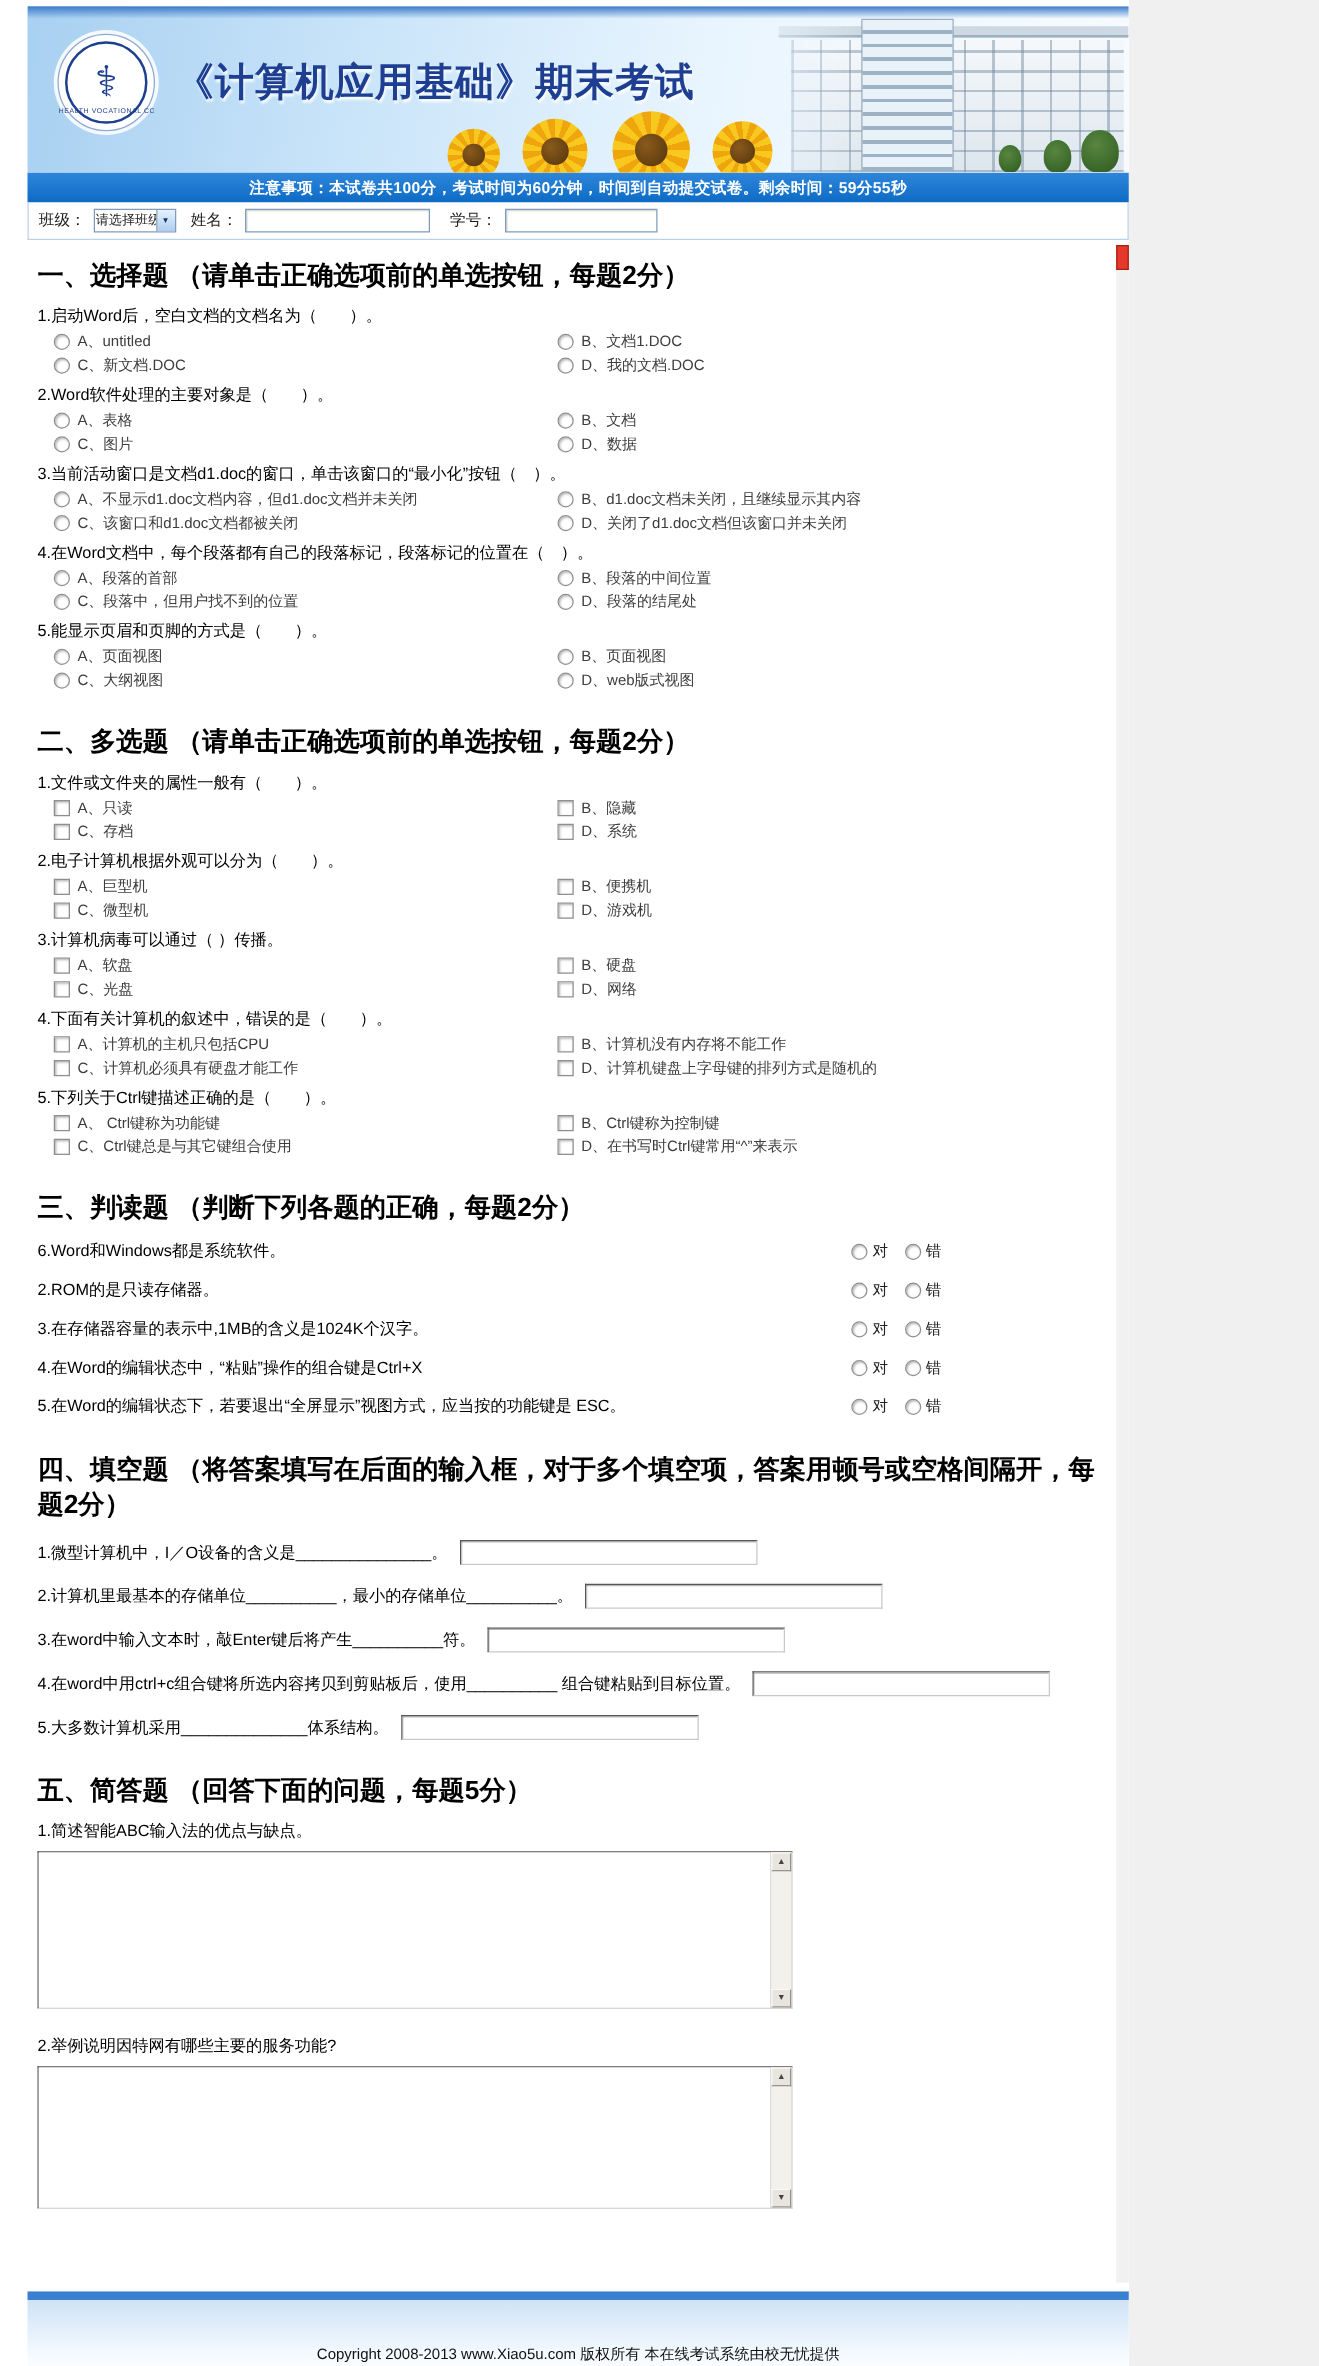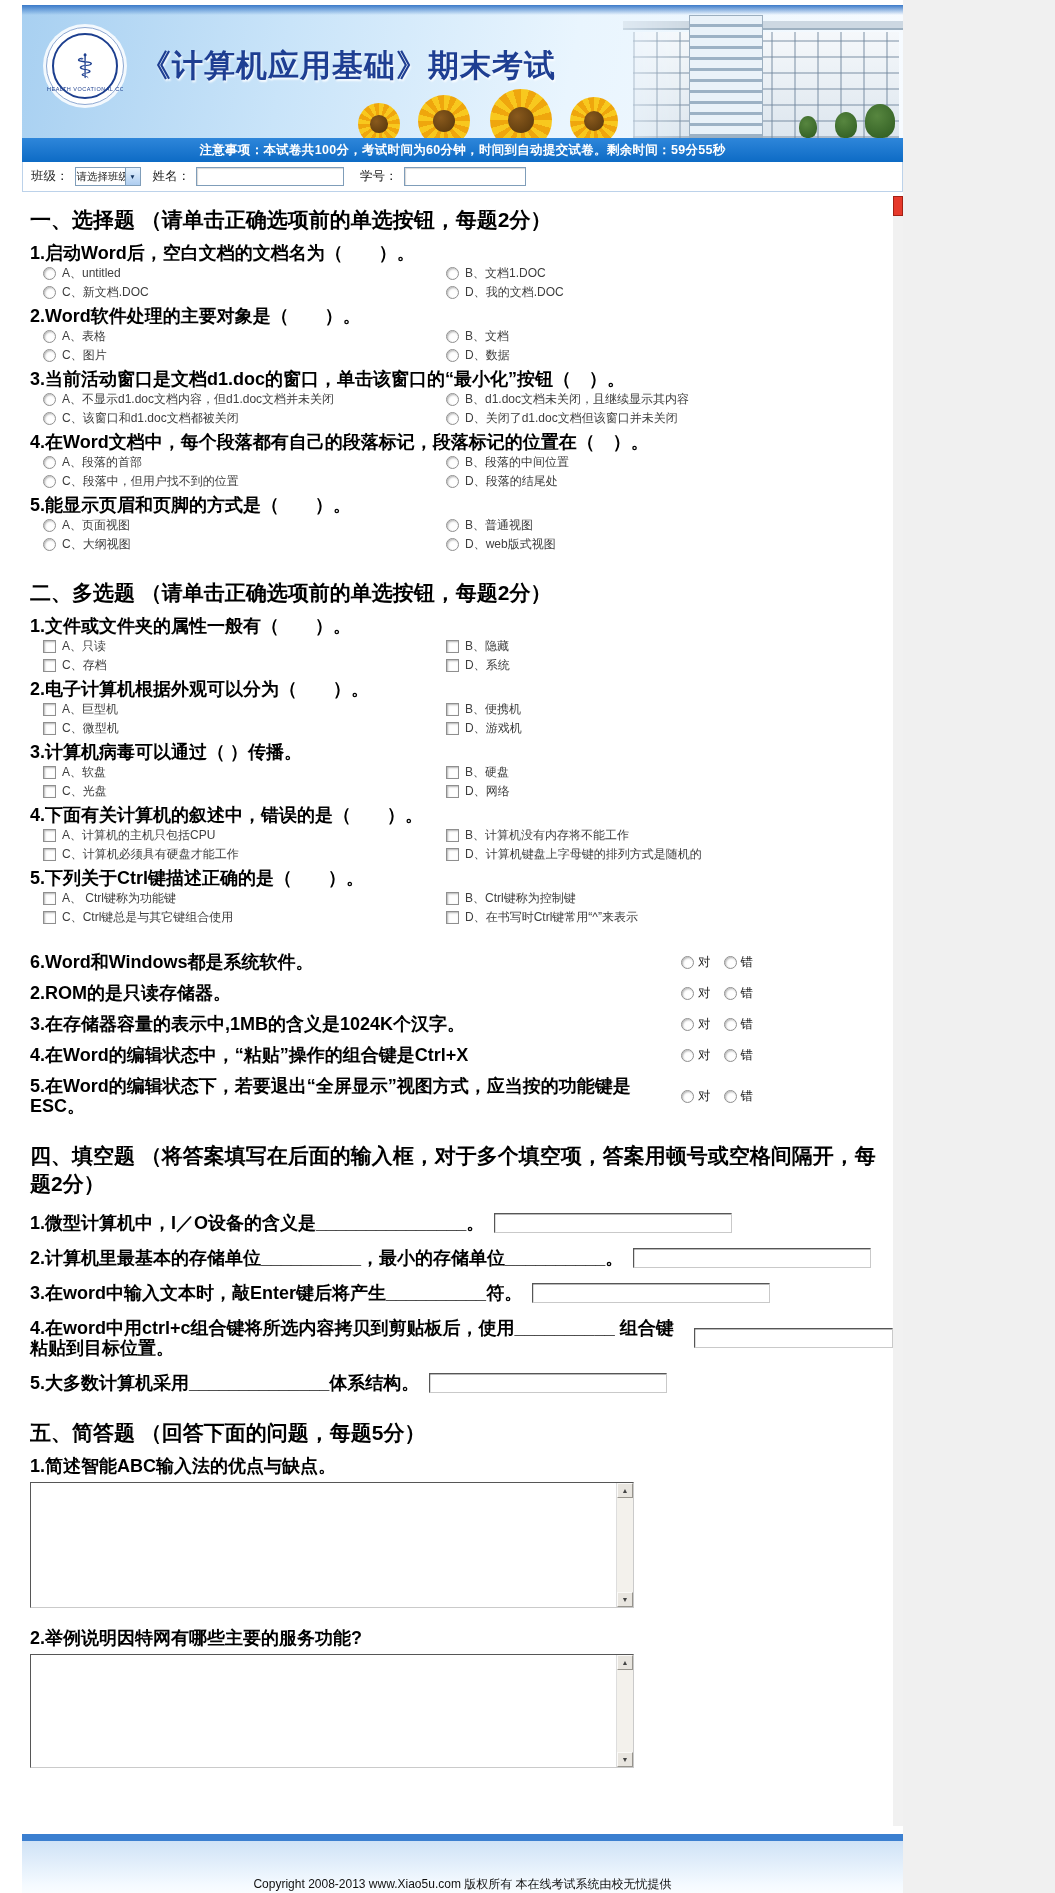--- a/index.html
+++ b/index.html
@@ -61,21 +61,21 @@
     font-size:12px; padding:0 3px; outline:none; }
   .form-input.name { width:148px; margin-right:10px; }
   .form-input.sid  { width:122px; }
 
   
   .main { position:relative; padding:10px 10px 46px 8px; background:#fff; }
   .exam-section { margin-top:26px; }
   .exam-section:first-child { margin-top:4px; }
   .section-title { font-size:21px; font-weight:bold; color:#000; margin-bottom:9px; }
   .question-block { margin-bottom:2px; }
-  .q-text { font-size:18px; font-weight:bold; color:#000; line-height:20px; }
+  .q-text { font-size:13px; font-weight:normal; color:#000; line-height:20px; }
   .q-options { display:grid; grid-template-columns:403px auto; row-gap:1px; padding-left:13px; margin:1px 0 5px; }
   .opt-item { display:flex; align-items:center; gap:6px; height:18px; font-size:12px; color:#3d3d3d; cursor:pointer; }
   .opt-input { -webkit-appearance:none; appearance:none; width:13px; height:13px; flex:none;
     background:#fff; border:1px solid #8f8f8f; box-shadow:inset 1px 1px 2px rgba(0,0,0,.30); margin:0; cursor:pointer; }
   .opt-input.radio { border-radius:50%; }
   .opt-input.radio:checked { background:radial-gradient(circle, #000 0 3px, #fff 3.5px); }
   .opt-input.checkbox:checked { background:#fff; }
   .opt-label { white-space:nowrap; }
 
   .judge-row { display:flex; align-items:center; margin:11px 0; }
@@ -243,21 +243,21 @@
           </div>
           <div class="question-block">
             <div class="q-text">5.能显示页眉和页脚的方式是（　　）。</div>
             <div class="q-options">
               <label class="opt-item">
                 <input class="opt-input radio" type="radio" name="s0q4" style="">
                 <span class="opt-label">A、页面视图</span>
               </label>
               <label class="opt-item">
                 <input class="opt-input radio" type="radio" name="s0q4" style="">
-                <span class="opt-label">B、普通视图</span>
+                <span class="opt-label">B、页面视图</span>
               </label>
               <label class="opt-item">
                 <input class="opt-input radio" type="radio" name="s0q4" style="">
                 <span class="opt-label">C、大纲视图</span>
               </label>
               <label class="opt-item">
                 <input class="opt-input radio" type="radio" name="s0q4" style="">
                 <span class="opt-label">D、web版式视图</span>
               </label>
             </div>
@@ -365,20 +365,21 @@
                 <span class="opt-label">C、Ctrl键总是与其它键组合使用</span>
               </label>
               <label class="opt-item">
                 <input class="opt-input checkbox" type="checkbox" style="">
                 <span class="opt-label">D、在书写时Ctrl键常用“^”来表示</span>
               </label>
             </div>
           </div>
         </div>
         <div class="exam-section">
+          <div class="section-title">三、判读题 （判断下列各题的正确，每题2分）</div>
           <div class="judge-row">
             <div class="q-text">6.Word和Windows都是系统软件。</div>
             <div class="judge-controls">
               <label class="judge-opt">
                 <input class="opt-input radio" type="radio" name="j2q0" style="">
                 <span class="opt-label">对</span>
               </label>
               <label class="judge-opt">
                 <input class="opt-input radio" type="radio" name="j2q0" style="">
                 <span class="opt-label">错</span>

